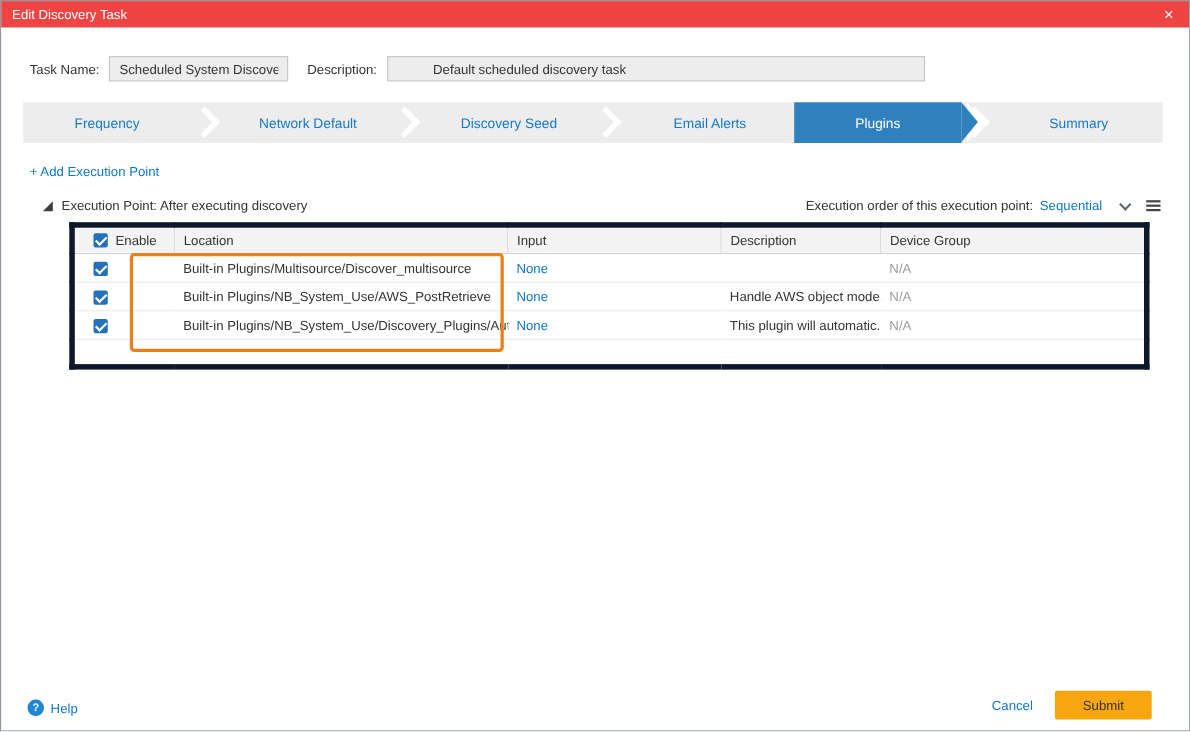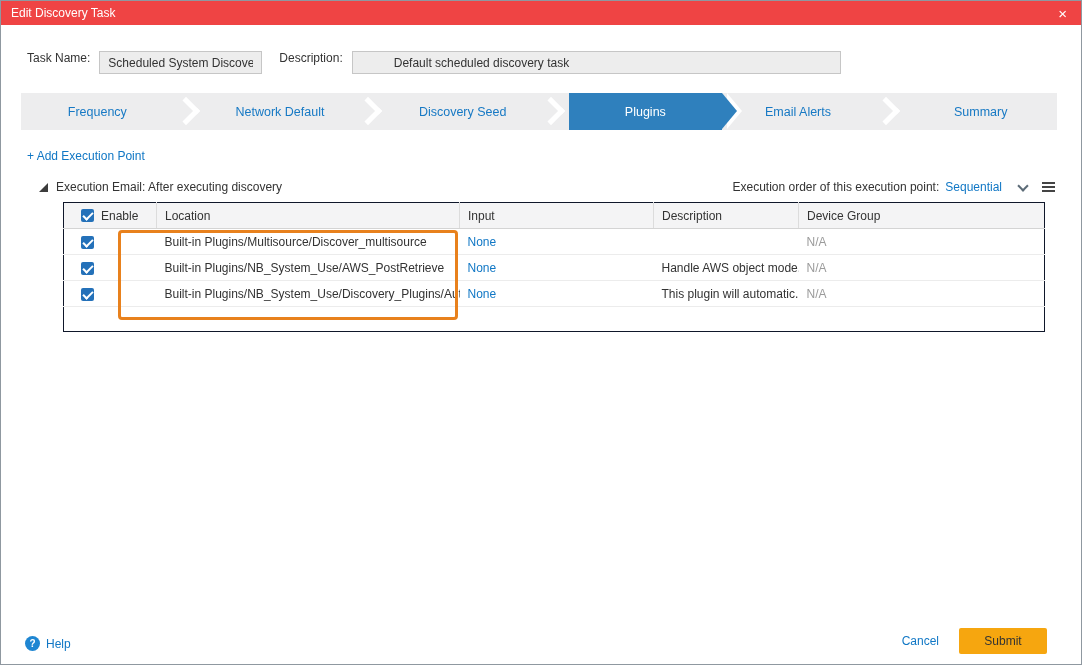--- a/index.html
+++ b/index.html
@@ -4,21 +4,21 @@
 <style>
   html,body{margin:0;padding:0;background:#fff;}
   .dialog{position:relative;width:1082px;height:665px;box-sizing:border-box;border:1px solid #8f98a0;
           background:#fff;font-family:"Liberation Sans",sans-serif;font-size:12px;color:#333;overflow:hidden;}
   
   .titlebar{height:24px;background:#ef4444;color:#fff;display:flex;align-items:center;
             justify-content:space-between;padding:0 10px;}
   .titlebar .title{font-size:12px;}
   .close{font-size:15px;line-height:1;cursor:pointer;padding:0 4px;}
   
-  .form-row{display:flex;margin:26px 24px 0 26px;}
+  .form-row{display:flex;align-items:center;margin:26px 24px 0 26px;}
   .txt{height:23px;background:#ededed;border:1px solid #c6c6c6;font:12px "Liberation Sans",sans-serif;
        color:#333;padding:0 8px;box-sizing:border-box;}
   .task-input{width:163px;margin-left:9px;}
   .desc-lbl{margin-left:17px;}
   .desc-input{width:489px;margin-left:9px;padding-left:41px;}
   
   .tab-strip{display:flex;align-items:stretch;height:37px;background:#ededee;margin:19px 24px 0 20px;}
   .tab{flex:1;display:flex;align-items:center;justify-content:center;color:#1779c4;font-size:12.5px;
        position:relative;cursor:pointer;white-space:nowrap;}
   .tab.active{background:#2f80bd;color:#fff;z-index:2;}
@@ -40,21 +40,21 @@
   .tri{width:0;height:0;border-left:9px solid transparent;border-bottom:9px solid #3c3c3c;}
   .exec-right{display:flex;align-items:center;gap:6px;}
   .order-dd{display:inline-flex;align-items:center;gap:17px;cursor:pointer;}
   .dd-chev{width:6px;height:6px;border-right:2px solid #5c6b77;border-bottom:2px solid #5c6b77;
        transform:rotate(45deg);display:inline-block;margin-top:-3px;}
   .hamburger{display:inline-flex;flex-direction:column;gap:2px;margin-left:9px;cursor:pointer;}
   .hamburger i{width:13px;height:2px;background:#444;}
   .add-plugin{margin:13px 0 0 62px;}
   
   .table-wrap{position:relative;margin:8px 36px 0 62px;}
-  table{width:100%;border-collapse:collapse;table-layout:fixed;border:1px solid #0f172a;}
+  table{width:100%;border-collapse:collapse;table-layout:fixed;border:5px solid #0f172a;}
   th{background:#f4f4f5;border-right:1px solid #dcdcdc;border-bottom:1px solid #d4d4d4;
      text-align:left;font-weight:normal;color:#333;height:26px;padding:0 8px;box-sizing:border-box;}
   th:last-child{border-right:none;}
   td{height:26px;padding:0 8px;border-bottom:1px solid #ececec;white-space:nowrap;overflow:hidden;
      box-sizing:border-box;}
   td.filler{border-bottom:none;height:25px;}
   .col-enable{padding-left:17px;}
   .th-inner{display:flex;align-items:center;gap:7px;}
   .cb{width:13px;height:13px;background:#2471b9;border-radius:2px;display:inline-block;
       position:relative;vertical-align:middle;cursor:pointer;}
@@ -101,42 +101,42 @@
       </div>
       <div class="tab-sep">
         <span class="chev"></span>
       </div>
       <div class="tab">
         <span>Discovery Seed</span>
       </div>
       <div class="tab-sep">
         <span class="chev"></span>
       </div>
+      <div class="tab">
+        <span>Email Alerts</span>
+      </div>
       <div class="tab active">
         <span>Plugins</span>
-      </div>
-      <div class="tab">
-        <span>Email Alerts</span>
       </div>
       <div class="tab-sep">
         <span class="chev"></span>
       </div>
       <div class="tab">
         <span>Summary</span>
       </div>
     </div>
 
   <div class="add-exec">
     <span class="link">+ Add Execution Point</span>
   </div>
 
   <div class="exec-header">
     <div class="exec-left">
       <span class="tri"></span>
-      <span>Execution Email: After executing discovery</span>
+      <span>Execution Point: After executing discovery</span>
     </div>
     <div class="exec-right">
       <span>Execution order of this execution point:</span>
       <span class="order-dd">
         <span class="link">Sequential</span>
         <span class="dd-chev"></span>
       </span>
       <span class="hamburger">
           <i></i>
           <i></i>

